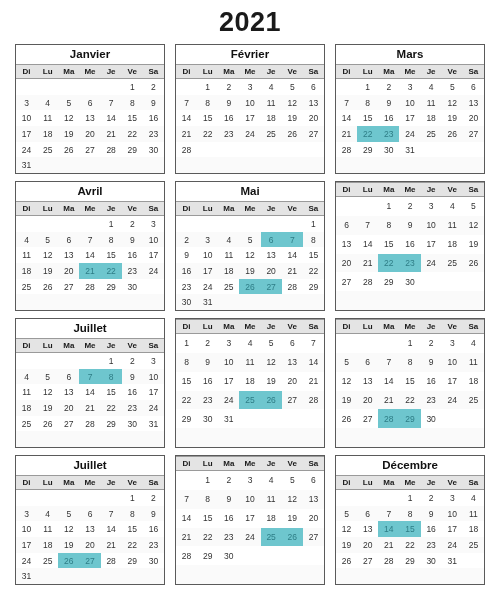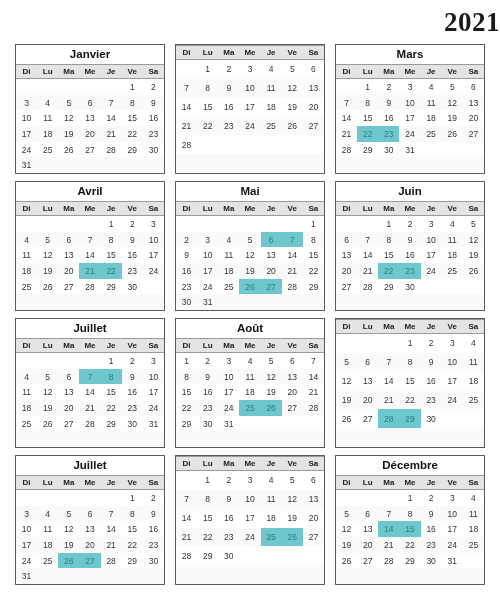--- a/index.html
+++ b/index.html
@@ -14,30 +14,29 @@
     overflow: hidden;
   }
   .page {
     width: 500px;
     height: 600px;
     box-sizing: border-box;
     padding: 0;
     position: relative;
   }
   .year-title {
-    text-align: right;
+    text-align: center;
     font-size: 27px;
     font-weight: bold;
     color: #1a1a1a;
     letter-spacing: 0.5px;
     margin: 0;
     padding-top: 8px;
     padding-bottom: 8px;
     line-height: 28px;
-    font-family: Liberation Serif, serif;
   }
   .months-grid {
     display: grid;
     grid-template-columns: repeat(3, 150px);
     grid-template-rows: repeat(4, 130px);
     column-gap: 10px;
     row-gap: 7px;
     justify-content: center;
     padding: 0 10px;
     box-sizing: border-box;
@@ -169,20 +168,21 @@
               <td class="empty"></td>
               <td class="empty"></td>
               <td class="empty"></td>
               <td class="empty"></td>
               <td class="empty"></td>
             </tr>
           </tbody>
         </table>
       </div>
       <div class="month-card">
+        <div class="month-name">Février</div>
         <table class="cal">
           <thead>
             <tr>
               <th>Di</th>
               <th>Lu</th>
               <th>Ma</th>
               <th>Me</th>
               <th>Je</th>
               <th>Ve</th>
               <th>Sa</th>
@@ -456,21 +456,20 @@
               <td class="empty"></td>
               <td class="empty"></td>
               <td class="empty"></td>
               <td class="empty"></td>
               <td class="empty"></td>
             </tr>
           </tbody>
         </table>
       </div>
       <div class="month-card">
-        <div class="month-name">Juin</div>
         <table class="cal">
           <thead>
             <tr>
               <th>Di</th>
               <th>Lu</th>
               <th>Ma</th>
               <th>Me</th>
               <th>Je</th>
               <th>Ve</th>
               <th>Sa</th>
@@ -600,21 +599,20 @@
               <td class="empty"></td>
               <td class="empty"></td>
               <td class="empty"></td>
               <td class="empty"></td>
               <td class="empty"></td>
             </tr>
           </tbody>
         </table>
       </div>
       <div class="month-card">
-        <div class="month-name">Août</div>
         <table class="cal">
           <thead>
             <tr>
               <th>Di</th>
               <th>Lu</th>
               <th>Ma</th>
               <th>Me</th>
               <th>Je</th>
               <th>Ve</th>
               <th>Sa</th>

